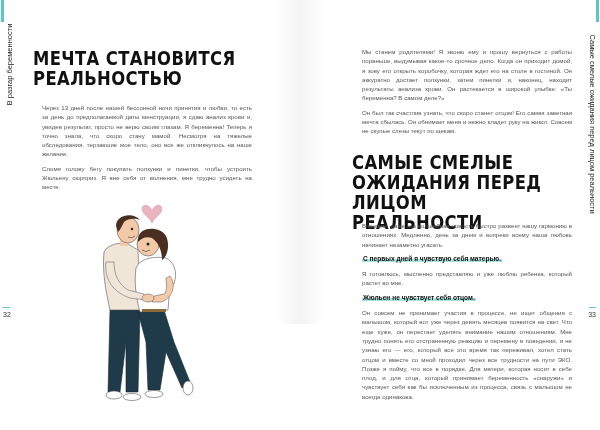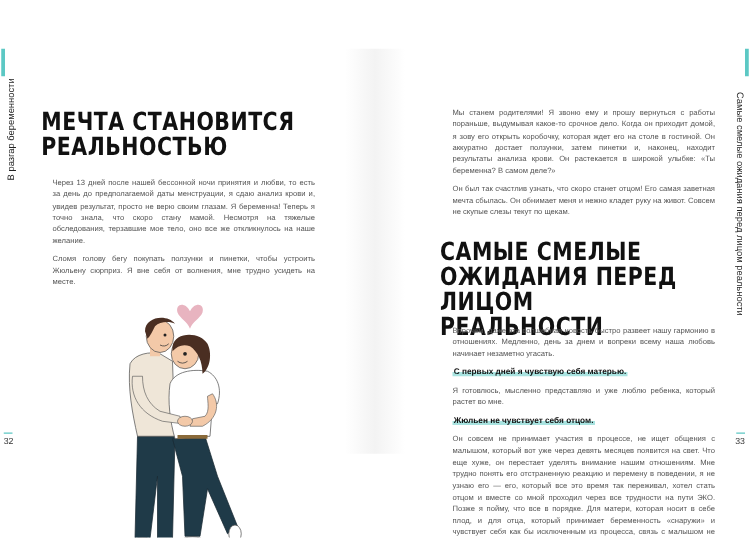--- a/index.html
+++ b/index.html
@@ -1,20 +1,20 @@
 <!DOCTYPE html>
 <html><head>
   <meta charset="utf-8">
   <style>
     * { margin: 0; padding: 0; box-sizing: border-box; }
     html, body { width: 600px; height: 430px; overflow: hidden; background: #ffffff; }
     body { font-family: "Liberation Sans", sans-serif; color: #333; position: relative; }
 
     .spread { position: absolute; inset: 0; display: flex; }
-    .page { position: relative; width: 300px; height: 324px; background: #fff; margin-top: 39px; }
+    .page { position: relative; width: 300px; height: 324px; background: #fff; }
     .page.left { background: linear-gradient(to right, #ffffff 0%, #ffffff 92%, #f3f3f3 100%); }
     .page.right { background: linear-gradient(to left, #ffffff 0%, #ffffff 92%, #f3f3f3 100%); }
 
     .accent-bar-top { position: absolute; top: 0; width: 3px; height: 22px; background: #5cc8c4; }
     .left .accent-bar-top { left: 1px; }
     .right .accent-bar-top { right: 1px; }
 
     .running-head {
       position: absolute; font-size: 7.5px; color: #222; white-space: nowrap;
       font-family: "Liberation Sans", sans-serif;

